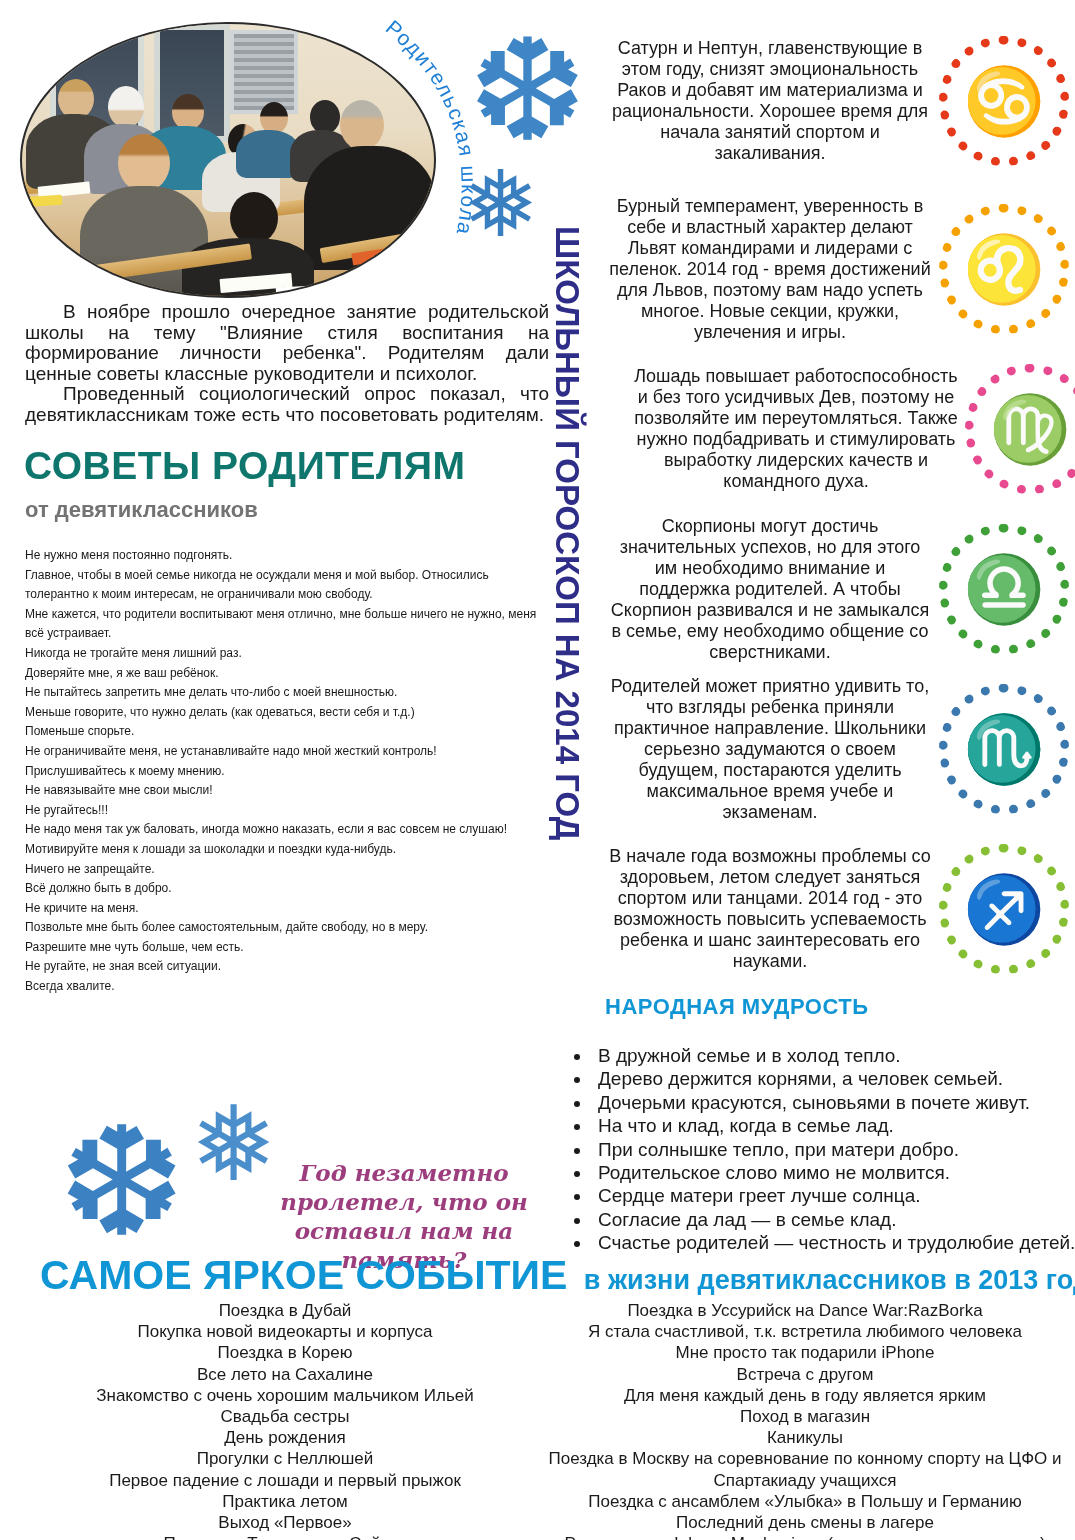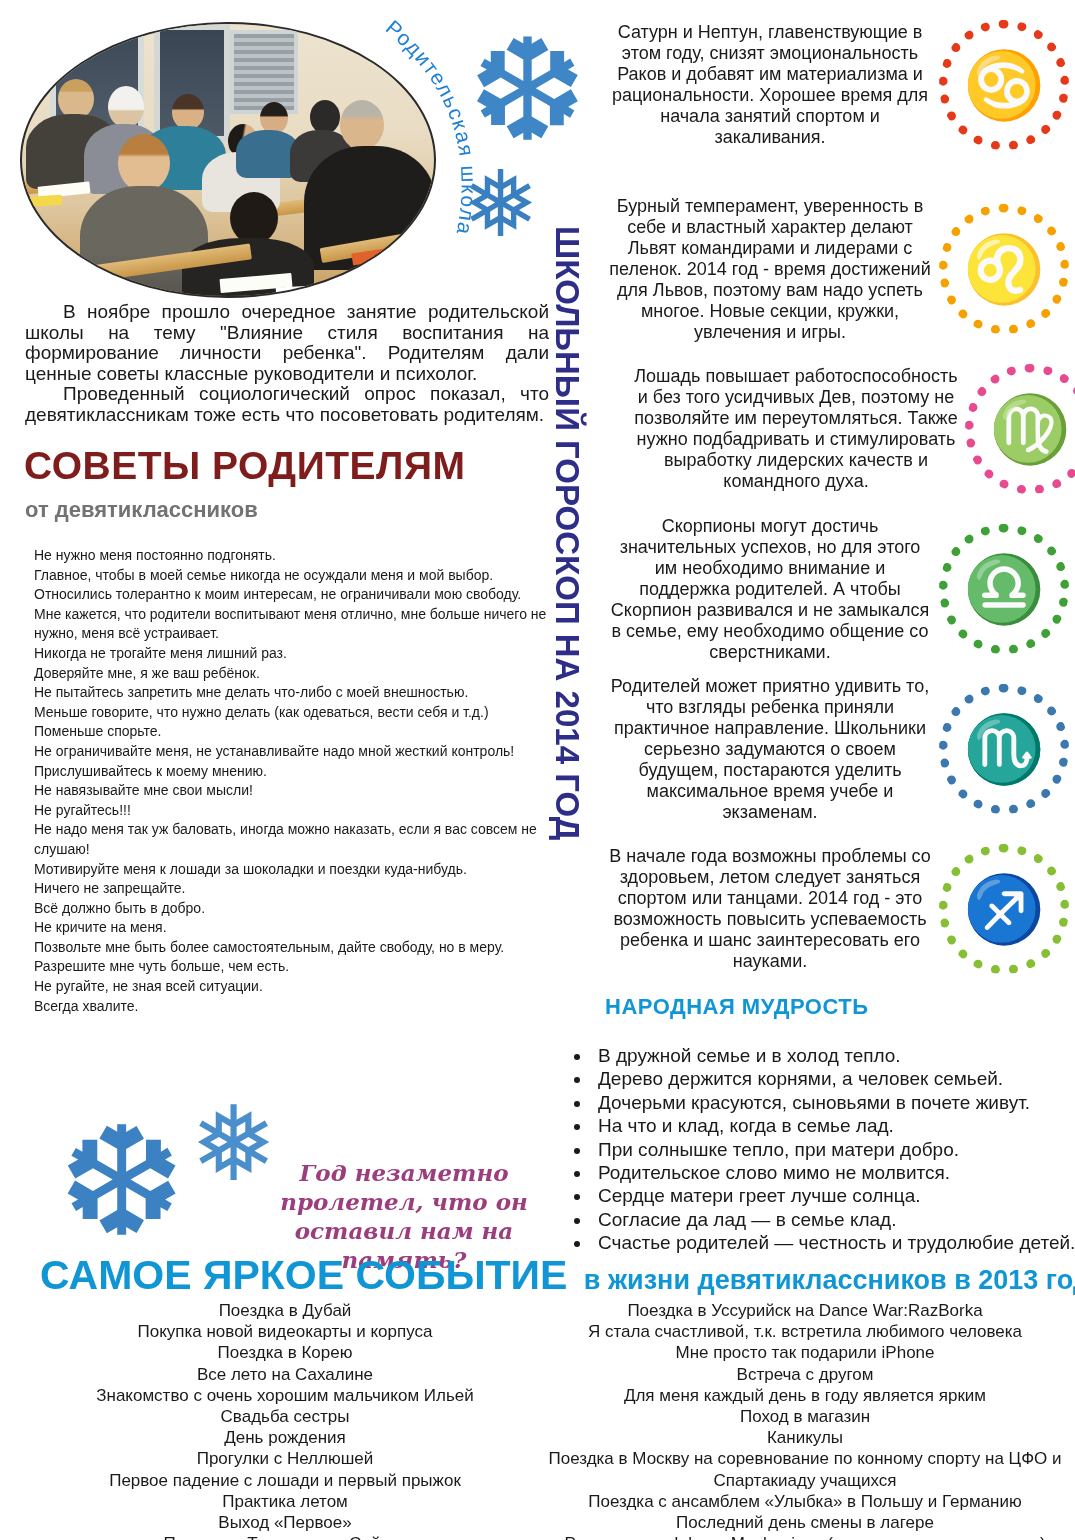--- a/index.html
+++ b/index.html
@@ -57,27 +57,27 @@
   .sn-c{left:58px;top:1106px;font-size:152px;color:#3c82c3;}
   .sn-d{left:190px;top:1092px;font-size:104px;color:#4a8ecb;}
 
   
   .v-title{position:absolute;left:548px;top:226px;height:736px;writing-mode:vertical-rl;
            font-size:33px;font-weight:bold;color:#2e2d87;letter-spacing:0px;white-space:nowrap;}
 
   
   .intro{position:absolute;left:25px;top:302px;width:524px;font-size:19px;line-height:20.5px;text-align:justify;}
   .intro p{margin:0;text-indent:38px;}
-  .advice-title{position:absolute;left:24px;top:444px;margin:0;font-size:39px;font-weight:bold;color:#7f1d1d;letter-spacing:0.5px;text-align:right;}
+  .advice-title{position:absolute;left:24px;top:444px;margin:0;font-size:39px;font-weight:bold;color:#0f766e;letter-spacing:0.5px;text-align:right;}
   .advice-subtitle{position:absolute;left:25px;top:497px;margin:0;font-size:22px;font-weight:bold;color:#737373;}
-  .advice-list{position:absolute;left:34px;top:546px;width:527px;font-size:14px;line-height:19.6px;}
+  .advice-list{position:absolute;left:25px;top:546px;width:527px;font-size:12px;line-height:19.6px;}
 
   
   .h-entry{position:absolute;left:602px;width:468px;height:162px;display:flex;align-items:center;}
-  .h-entry:nth-of-type(1){top:4px;}
+  .h-entry:nth-of-type(1){top:20px;}
   .h-entry:nth-of-type(2){top:188px;}
   .h-entry:nth-of-type(3){top:348px;margin-left:26px;}
   .h-entry:nth-of-type(4){top:508px;justify-content:space-between;}
   .h-entry:nth-of-type(5){top:668px;justify-content:space-between;}
   .h-entry:nth-of-type(6){top:828px;}
   .h-text{flex:1;text-align:center;font-size:18px;line-height:21px;padding:0 6px;}
   .zodiac{flex:0 0 132px;display:flex;align-items:center;justify-content:center;}
   .zring{width:112px;height:112px;border:9px dotted currentColor;border-radius:50%;
          display:flex;align-items:center;justify-content:center;}
   .zglyph{font-size:66px;font-weight:bold;line-height:1;}

